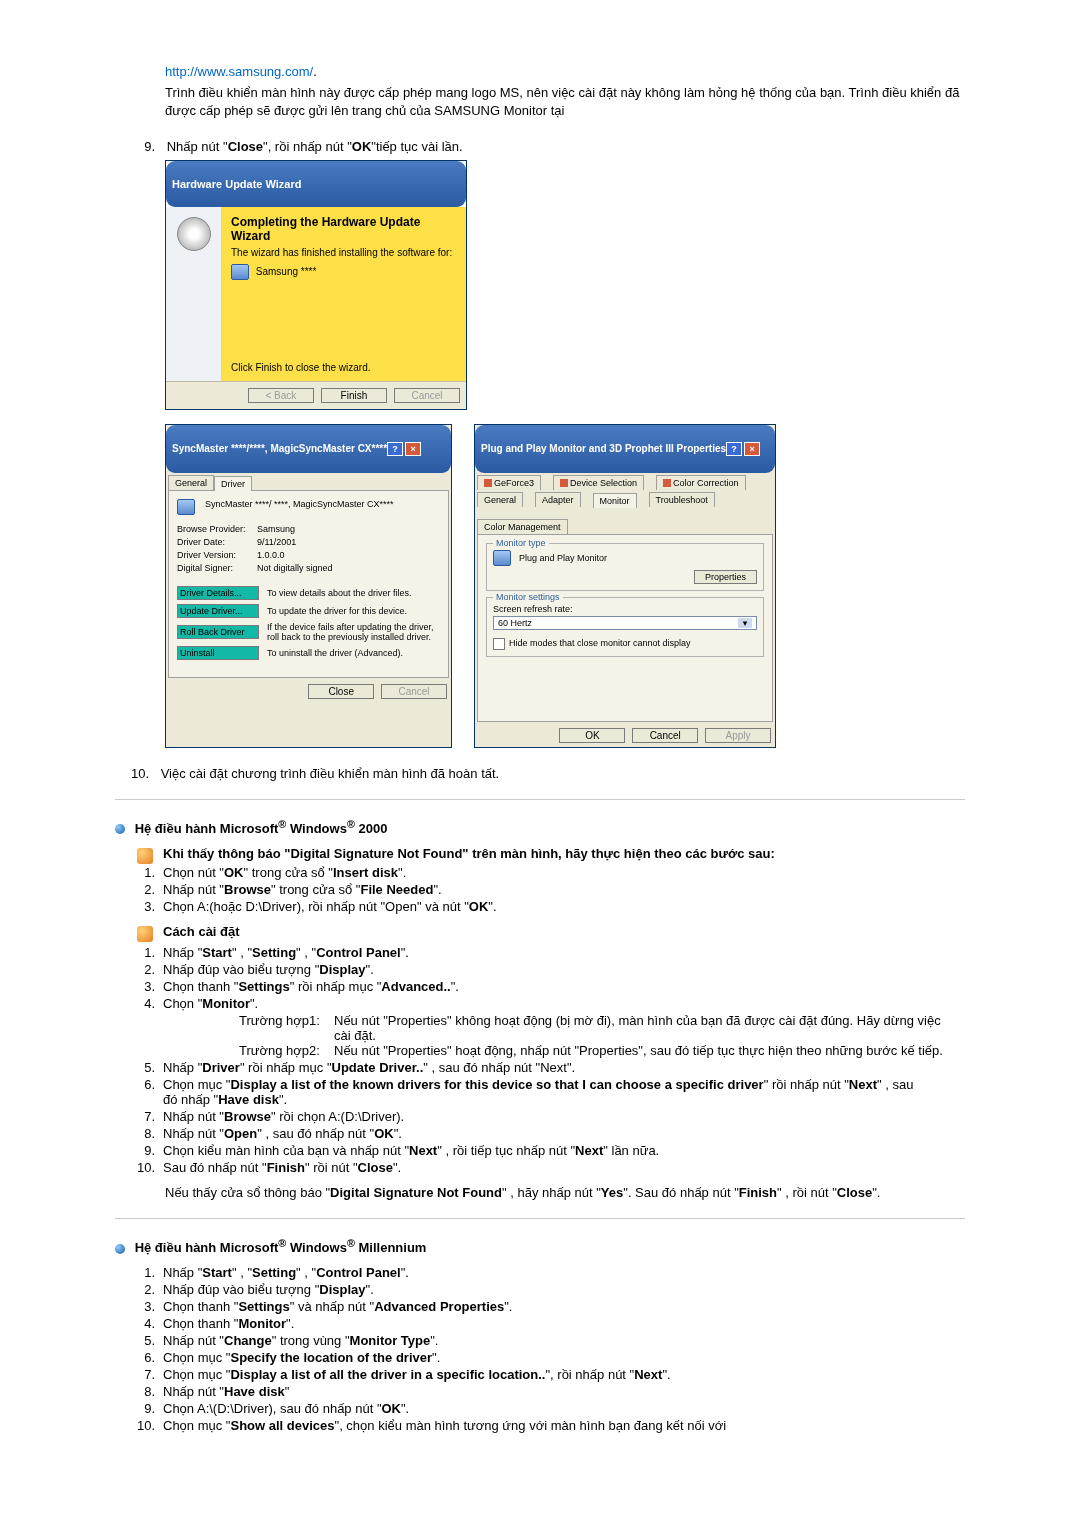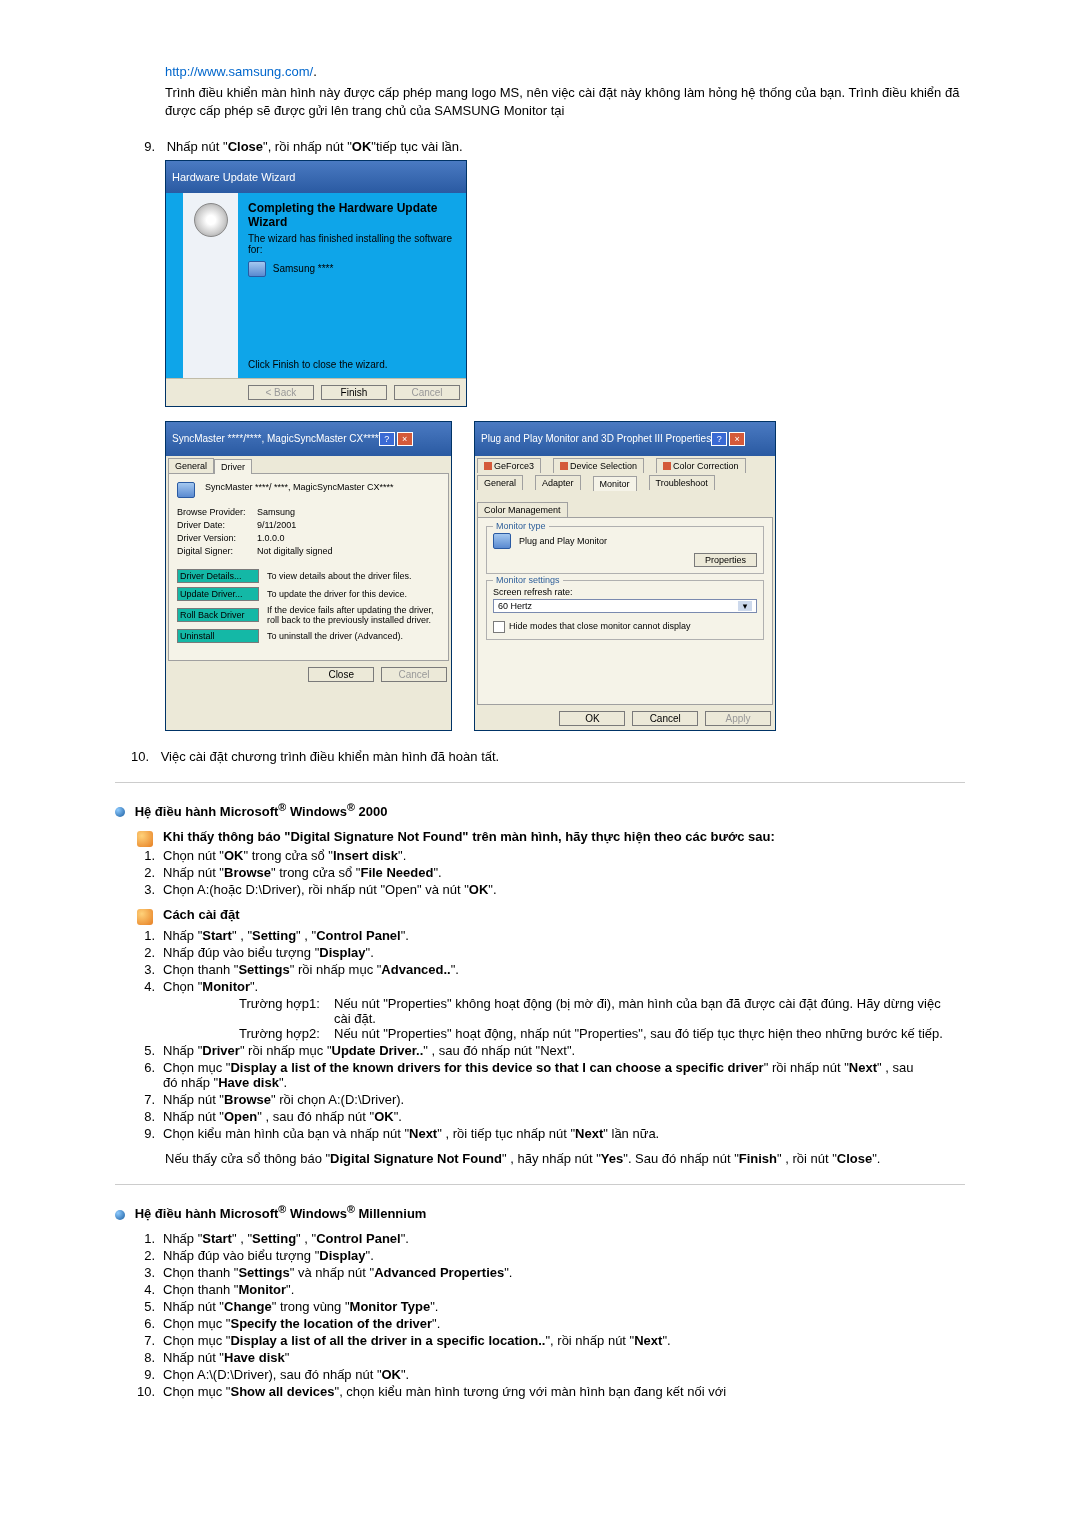--- a/index.html
+++ b/index.html
@@ -93,28 +93,28 @@
     font-size: 11px;
     margin-left: 50px;
     margin-top: 4px;
     width: 300px;
     display: inline-block;
     vertical-align: top;
   }
   .titlebar {
     background: linear-gradient(#4a7ac2, #2a5aa2);
     color: #fff;
-    padding: 10px 6px;
-    font-weight: normal;
+    padding: 17px 6px;
+    font-weight: bold;
     font-size: 11px;
+    border-radius: 9px;
   }
   .wiz-body {
     display: flex;
-    background: #0ea5e9;
-    padding-left: 17px;
+    background: #fde047;
   }
   .wiz-left {
     width: 55px;
     background: #eef2f7;
     display: flex;
     align-items: flex-start;
     justify-content: center;
     padding-top: 10px;
   }
   .wiz-left .cdicon {
@@ -515,20 +515,21 @@
       <div class="steprow"><span class="stepnum">2.</span><span class="steptext"><span>Nhấp đúp vào biểu tượng "</span><b>Display</b><span>".</span></span></div>
       <div class="steprow"><span class="stepnum">3.</span><span class="steptext"><span>Chọn thanh "</span><b>Settings</b><span>" rồi nhấp mục "</span><b>Advanced..</b><span>".</span></span></div>
       <div class="steprow"><span class="stepnum">4.</span><span class="steptext"><span>Chọn "</span><b>Monitor</b><span>".</span></span></div>
       <div class="subcase"><span class="caselabel">Trường hợp1:</span><span class="casetext">Nếu nút "Properties" không hoạt động (bị mờ đi), màn hình của bạn đã được cài đặt đúng. Hãy dừng việc cài đặt.</span></div>
       <div class="subcase"><span class="caselabel">Trường hợp2:</span><span class="casetext">Nếu nút "Properties" hoạt động, nhấp nút "Properties", sau đó tiếp tục thực hiện theo những bước kế tiếp.</span></div>
       <div class="steprow"><span class="stepnum">5.</span><span class="steptext"><span>Nhấp "</span><b>Driver</b><span>" rồi nhấp mục "</span><b>Update Driver..</b><span>" , sau đó nhấp nút "Next".</span></span></div>
       <div class="steprow"><span class="stepnum">6.</span><span class="steptext"><span>Chọn mục "</span><b>Display a list of the known drivers for this device so that I can choose a specific driver</b><span>" rồi nhấp nút "</span><b>Next</b><span>" , sau đó nhấp "</span><b>Have disk</b><span>".</span></span></div>
       <div class="steprow"><span class="stepnum">7.</span><span class="steptext"><span>Nhấp nút "</span><b>Browse</b><span>" rồi chọn A:(D:\Driver).</span></span></div>
       <div class="steprow"><span class="stepnum">8.</span><span class="steptext"><span>Nhấp nút "</span><b>Open</b><span>" , sau đó nhấp nút "</span><b>OK</b><span>".</span></span></div>
       <div class="steprow"><span class="stepnum">9.</span><span class="steptext"><span>Chọn kiểu màn hình của bạn và nhấp nút "</span><b>Next</b><span>" , rồi tiếp tục nhấp nút "</span><b>Next</b><span>" lần nữa.</span></span></div>
+      <div class="steprow"><span class="stepnum">10.</span><span class="steptext"><span>Sau đó nhấp nút "</span><b>Finish</b><span>" rồi nút "</span><b>Close</b><span>".</span></span></div>
 
       <div class="note-indent" style="margin-left:36px;">
         <span>Nếu thấy cửa sổ thông báo "</span><b>Digital Signature Not Found</b><span>" , hãy nhấp nút "</span><b>Yes</b><span>". Sau đó nhấp nút "</span><b>Finish</b><span>" , rồi nút "</span><b>Close</b><span>".</span>
       </div>
     </div>
   </div>
 
   <hr class="hr">
 
   

